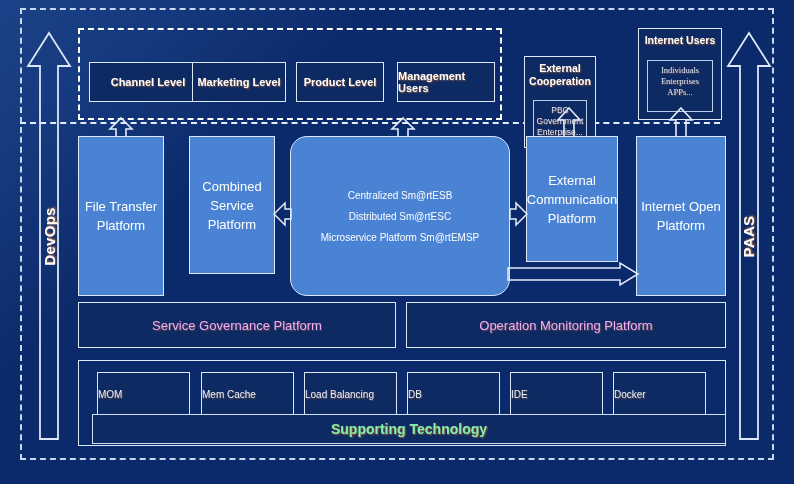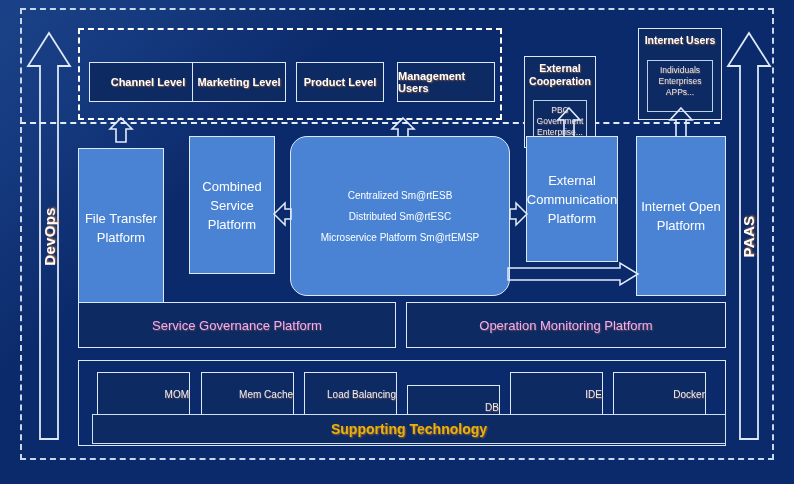--- a/index.html
+++ b/index.html
@@ -79,29 +79,29 @@
   }
 
   
   .tech-wrap{
     position:absolute;left:78px;top:360px;width:648px;height:86px;
     border:1.6px solid #dce7f7;background:transparent;box-sizing:border-box;
   }
   .tech-box{
     position:absolute;top:11px;height:46px;
     border:1.4px solid #dce7f7;background:#0d2a63;box-sizing:border-box;
-    display:flex;align-items:center;justify-content:flex-end;text-align:center;
+    display:flex;align-items:center;justify-content:flex-start;text-align:center;
     color:#e8f0fd;font-size:10px;line-height:12px;
     text-shadow:0.7px 0.7px 1.2px rgba(200,110,40,.55);
   }
   .support{
     position:absolute;left:92px;top:414px;width:634px;height:30px;
     border:1.6px solid #cfe0f5;background:#0d2a63;box-sizing:border-box;
     display:flex;align-items:center;justify-content:center;
-    color:#eab308;font-size:14px;font-weight:bold;
+    color:#86efac;font-size:14px;font-weight:bold;
     text-shadow:1px 1px 1.6px rgba(200,110,40,.7);
   }
   .arrow-svg{position:absolute;overflow:visible;}
 </style>
 </head>
 <body>
 
 <div id="canvas">
 
   <div class="outer-dash"></div>
@@ -140,37 +140,37 @@
 
   <div class="sep-dash"></div>
 
   <div class="ext-box" style="left:524px;top:28px;width:72px;height:92px;margin-top:28px;">
     <div class="ext-title">External Cooperation</div>
     <div class="ext-inner" style="height:40px;">PBC Government Enterprise...</div>
   </div>
 
   <div class="ext-box" style="left:638px;top:28px;width:84px;height:92px;">
     <div class="ext-title">Internet Users</div>
-    <div class="ext-inner" style="height:52px;">Individuals Enterprises APPs...</div>
+    <div class="ext-inner" style="height:52px;font-family:Liberation Serif, serif;">Individuals Enterprises APPs...</div>
   </div>
 
   <svg class="arrow-svg" style="left:108px;top:116px;" width="26" height="26">
     <polygon points="13,2 24,13 18,13 18,26 8,26 8,13 2,13" fill="none" stroke="#e3ecfa" stroke-width="1.6"></polygon>
   </svg>
   <svg class="arrow-svg" style="left:390px;top:116px;" width="26" height="26">
     <polygon points="13,2 24,13 18,13 18,26 8,26 8,13 2,13" fill="none" stroke="#e3ecfa" stroke-width="1.6"></polygon>
   </svg>
   <svg class="arrow-svg" style="left:556px;top:106px;" width="26" height="32">
     <polygon points="13,2 24,14 18,14 18,32 8,32 8,14 2,14" fill="none" stroke="#e3ecfa" stroke-width="1.6"></polygon>
   </svg>
   <svg class="arrow-svg" style="left:668px;top:106px;" width="26" height="32">
     <polygon points="13,2 24,14 18,14 18,32 8,32 8,14 2,14" fill="none" stroke="#e3ecfa" stroke-width="1.6"></polygon>
   </svg>
 
-  <div class="plat" style="left:78px;top:136px;width:86px;height:160px;margin-top:12px;">
+  <div class="plat" style="left:78px;top:136px;width:86px;height:160px;">
     <span>File Transfer Platform</span>
   </div>
   <div class="plat" style="left:189px;top:136px;width:86px;height:138px;">
     <span>Combined Service Platform</span>
   </div>
   <div class="plat big" style="left:290px;top:136px;width:220px;height:160px;">
     <span>Centralized Sm@rtESB<br>Distributed Sm@rtESC<br>Microservice Platform Sm@rtEMSP</span>
   </div>
   <div class="plat" style="left:526px;top:136px;width:92px;height:126px;">
     <span>External Communication Platform</span>
@@ -201,21 +201,21 @@
   <div class="tech-wrap">
     <div class="tech-box" style="left:18px;width:93px;">
         <span>MOM</span>
       </div>
     <div class="tech-box" style="left:122px;width:93px;">
         <span>Mem Cache</span>
       </div>
     <div class="tech-box" style="left:225px;width:93px;">
         <span>Load Balancing</span>
       </div>
-    <div class="tech-box" style="left:328px;width:93px;margin-top:13px;">
+    <div class="tech-box" style="left:328px;width:93px;">
         <span>DB</span>
       </div>
     <div class="tech-box" style="left:431px;width:93px;">
         <span>IDE</span>
       </div>
     <div class="tech-box" style="left:534px;width:93px;">
         <span>Docker</span>
       </div>
   </div>
 

